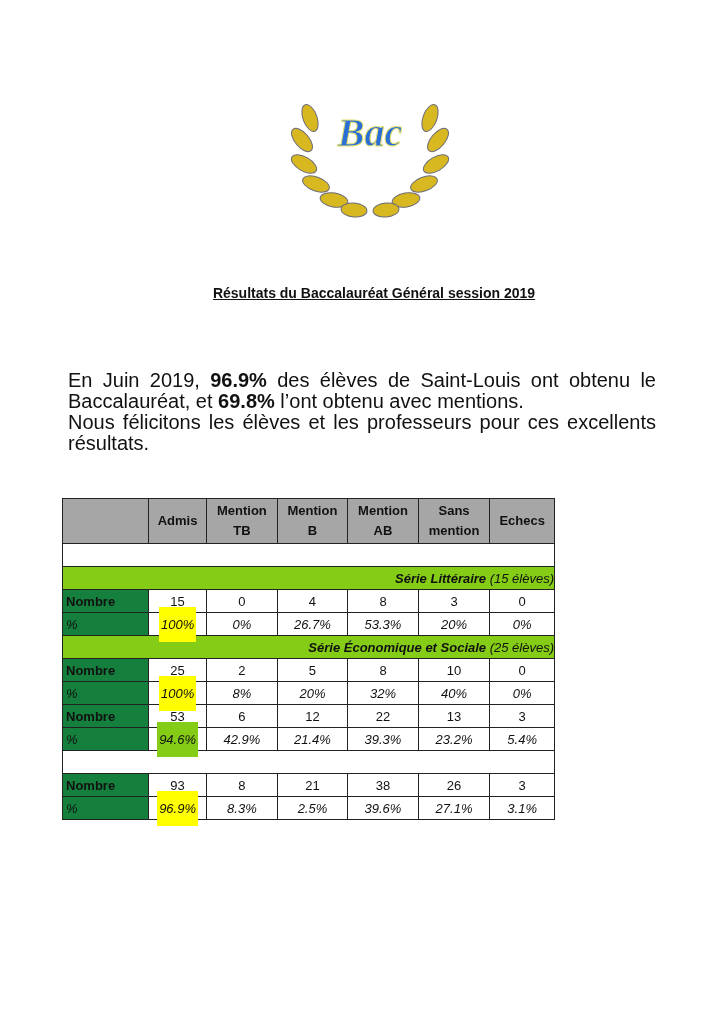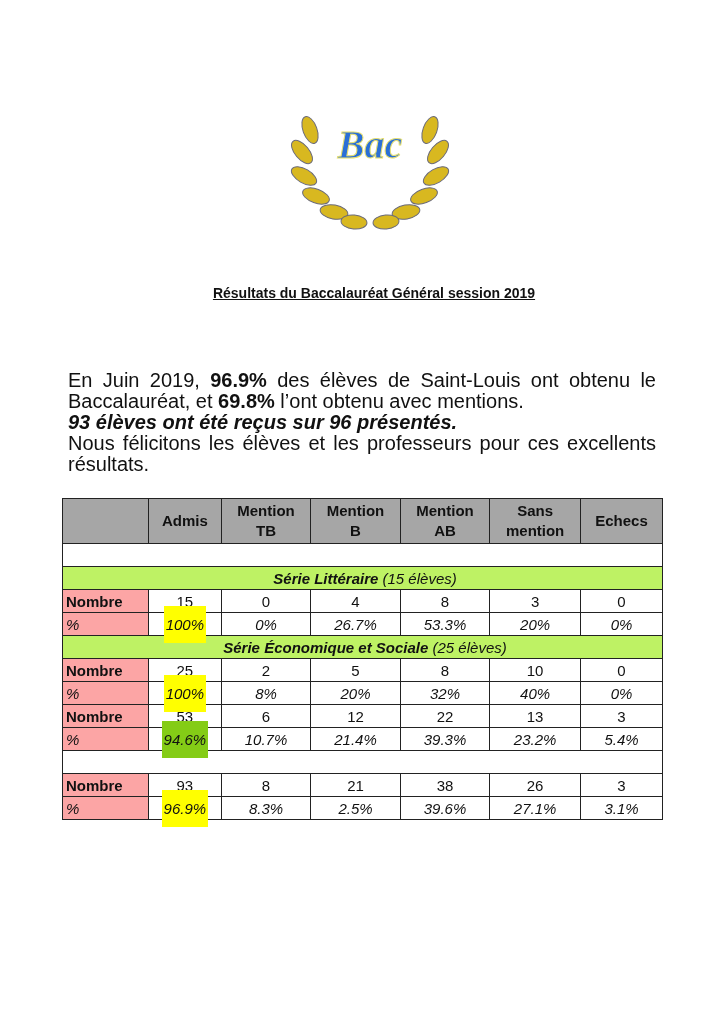--- a/index.html
+++ b/index.html
@@ -1,27 +1,27 @@
 <!DOCTYPE html>
 <html><head>
 <meta charset="utf-8">
 <style>
   html, body { margin:0; padding:0; background:#fff; }
   body { width:724px; height:1024px; position:relative; font-family:"Liberation Sans", sans-serif; color:#111; overflow:hidden; }
-  .logo { position:absolute; left:280px; top:90px; width:180px; height:150px; }
+  .logo { position:absolute; left:280px; top:78px; width:180px; height:150px; }
   .title { position:absolute; left:12px; width:724px; top:285px; text-align:center; font-weight:bold; font-size:14px; text-decoration:underline; }
   .intro { position:absolute; left:68px; top:370px; width:588px; font-size:20px; line-height:21px; }
   .intro p { margin:0; text-align:justify; text-align-last:left; }
-  table.res { position:absolute; left:62px; top:498px; width:601px; border-collapse:collapse; font-size:15px; }
+  table.res { position:absolute; left:62px; top:498px; width:493px; border-collapse:collapse; font-size:13px; }
   table.res td, table.res th { border:1px solid #222; padding:0; text-align:center; height:22px; }
   table.res th { background:#a6a6a6; font-weight:bold; line-height:20px; height:44px; }
-  table.res td.rowlbl { background:#fca5a5; text-align:left; padding-left:3px; width:82px; }
+  table.res td.rowlbl { background:#15803d; text-align:left; padding-left:3px; width:82px; }
   table.res td.rowlbl.b { font-weight:bold; }
   table.res td.rowlbl.i { font-style:italic; }
-  table.res tr.section td { background:#bef264; text-align:center; padding-left:5px; font-style:italic; }
+  table.res tr.section td { background:#84cc16; text-align:right; padding-left:5px; font-style:italic; }
   table.res tr.blank td { background:#fff; height:22px; }
   .it { font-style:italic; }
   .hl { background:#ffff00; padding:10px 2px; }
 </style>
 </head>
 <body>
 
 <div class="logo">
   <svg width="180" height="150" viewBox="0 0 180 150">
     <g fill="#d8b820" stroke="#6a6a7a" stroke-width="1">
@@ -39,21 +39,20 @@
       <ellipse cx="106" cy="132" rx="7" ry="13" transform="rotate(85 106 132)"></ellipse>
     </g>
     <text x="90" y="68" text-anchor="middle" font-family="Liberation Serif, serif" font-style="italic" font-weight="bold" font-size="40" fill="#2a6fd6" stroke="#e8e070" stroke-width="1">Bac</text>
   </svg>
 </div>
 
 <div class="title">Résultats du Baccalauréat Général session 2019</div>
 
 <div class="intro">
   <p><span>En Juin 2019, </span><b>96.9%</b><span> des élèves de Saint-Louis ont obtenu le Baccalauréat, et </span><b>69.8%</b><span> l’ont obtenu avec mentions.</span></p>
-  <p><b><i>93 élèves ont été reçus sur 96 présentés.</i></b></p>
   <p>Nous félicitons les élèves et les professeurs pour ces excellents résultats.</p>
 </div>
 
 <table class="res">
   <thead>
     <tr id="hdr">
         <th></th>
         <th><span>Admis</span></th>
         <th><span>Mention</span><br><span>TB</span></th>
         <th><span>Mention</span><br><span>B</span></th>
@@ -113,21 +112,21 @@
         <td><span>53</span></td>
         <td><span>6</span></td>
         <td><span>12</span></td>
         <td><span>22</span></td>
         <td><span>13</span></td>
         <td><span>3</span></td>
       </tr>
       <tr>
         <td class="rowlbl i">%</td>
         <td class="it"><span class="hl" style="background: #84cc16;">94.6%</span></td>
-        <td class="it"><span>10.7%</span></td>
+        <td class="it"><span>42.9%</span></td>
         <td class="it"><span>21.4%</span></td>
         <td class="it"><span>39.3%</span></td>
         <td class="it"><span>23.2%</span></td>
         <td class="it"><span>5.4%</span></td>
       </tr>
       <tr class="blank">
         <td colspan="7"></td>
       </tr>
       <tr>
         <td class="rowlbl b">Nombre</td>

